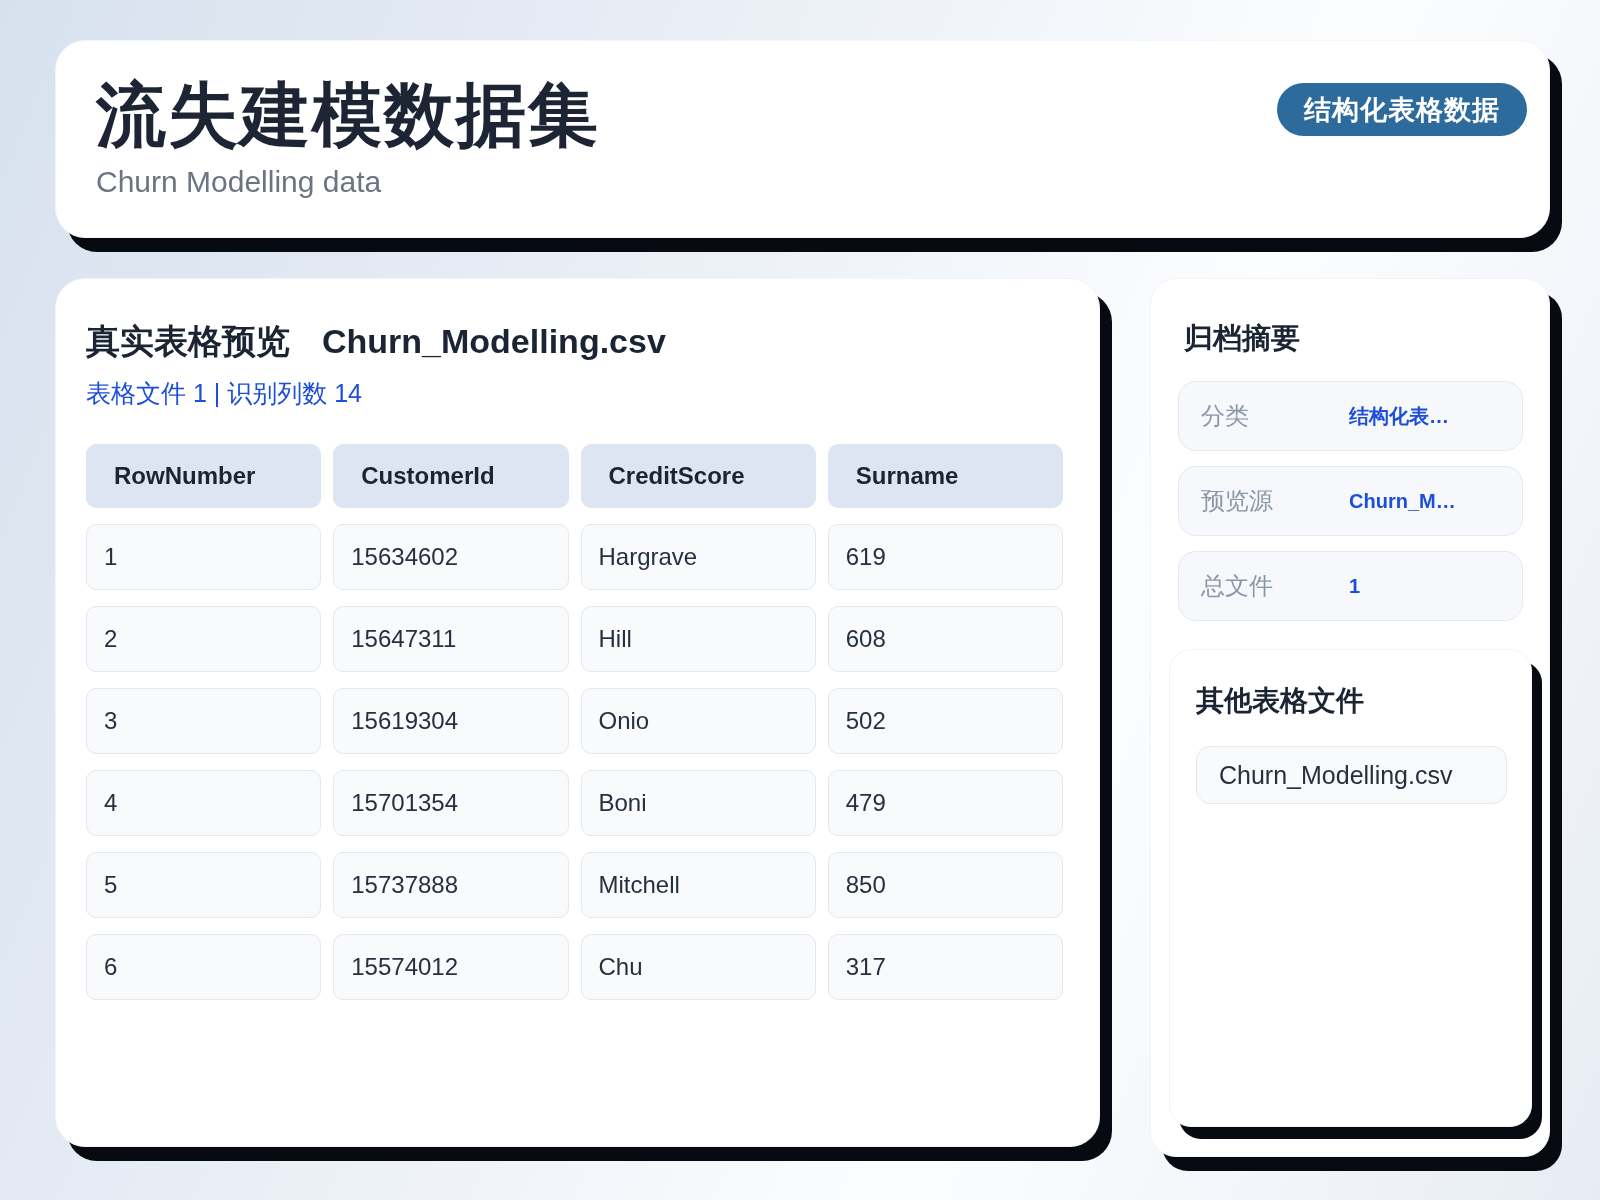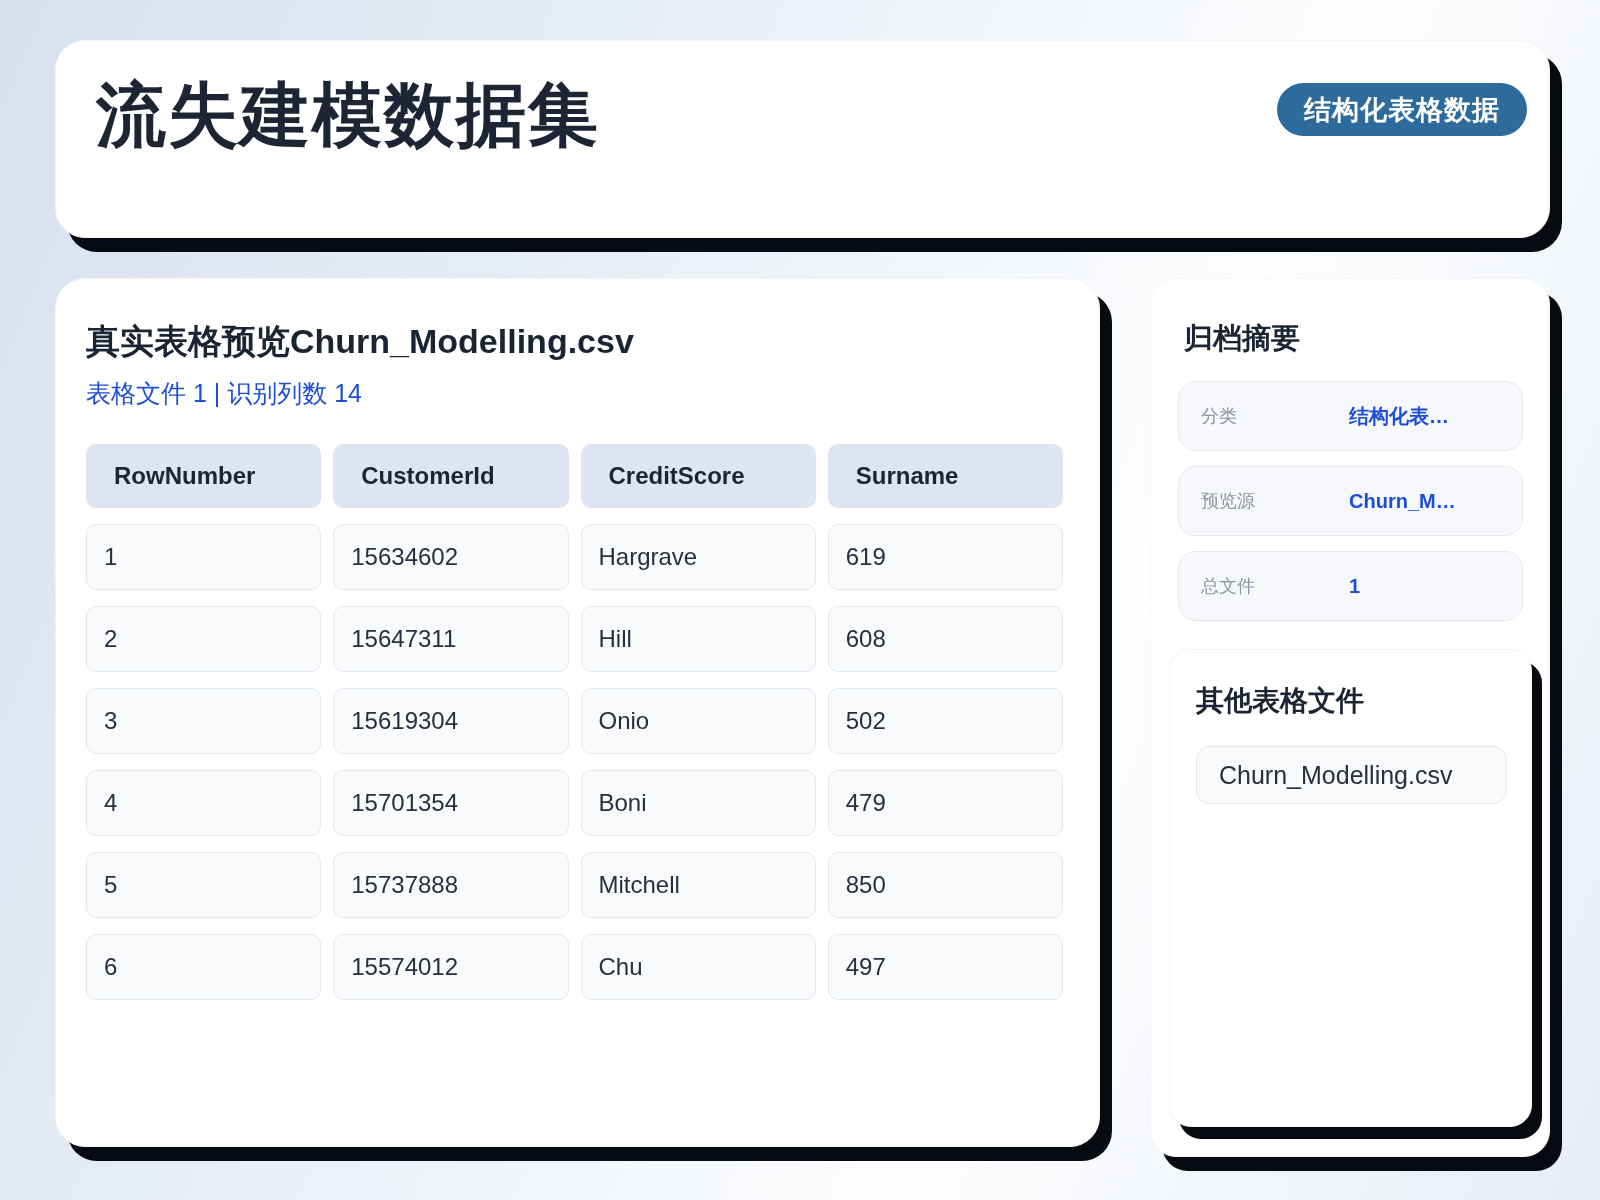--- a/index.html
+++ b/index.html
@@ -41,21 +41,21 @@
 
   
   .content-row { display:flex; gap:50px; margin-top:40px; }
 
   
   .main-card {
     width:1045px; height:869px;
     border-radius:30px;
     padding:40px 36px 0 30px;
   }
-  .preview-head { display:flex; align-items:baseline; }
+  .preview-head { display:flex; align-items:baseline; gap:32px; }
   .preview-title, .preview-filename { font-size:34px; font-weight:800; color:#1b2433; }
   .preview-meta { margin-top:12px; font-size:25px; color:#1d4ed8; }
 
   .data-grid {
     margin-top:34px;
     display:grid;
     grid-template-columns: repeat(4, 1fr);
     column-gap:12px; row-gap:16px;
   }
   .th {
@@ -83,21 +83,21 @@
   .sidebar-title { font-size:29px; font-weight:800; color:#1b2433; padding-left:6px; }
   .stat-list { margin-top:22px; }
   .stat-row {
     height:70px; border-radius:18px;
     background:#f6f8fb;
     border:1px solid #e4e9f0;
     display:flex; align-items:center;
     padding:0 22px;
     margin-bottom:15px;
   }
-  .stat-label { width:148px; flex:none; font-size:18px; color:#8b95a5; }
+  .stat-label { width:148px; flex:none; font-size:24px; color:#8b95a5; }
   .stat-value {
     font-size:20px; font-weight:800; color:#1d4ed8;
     white-space:nowrap; overflow:hidden;
   }
 
   .inner-card {
     margin-top:28px; margin-left:-9px;
     width:363px; height:478px;
     border-radius:22px;
     padding:32px 24px 0 26px;
@@ -115,20 +115,21 @@
     cursor:pointer;
   }
 </style>
 </head>
 <body>
 
 <div class="page">
 
   <section class="card header-card">
     <h1 class="page-title">流失建模数据集</h1>
+    <p class="page-subtitle">Churn Modelling data</p>
     <span class="badge">结构化表格数据</span>
   </section>
 
   <div class="content-row">
 
     <section class="card main-card">
       <div class="preview-head">
         <h2 class="preview-title">真实表格预览</h2>
         <h2 class="preview-filename">Churn_Modelling.csv</h2>
       </div>
@@ -154,21 +155,21 @@
           <div class="td">15701354</div>
           <div class="td">Boni</div>
           <div class="td">479</div>
           <div class="td">5</div>
           <div class="td">15737888</div>
           <div class="td">Mitchell</div>
           <div class="td">850</div>
           <div class="td">6</div>
           <div class="td">15574012</div>
           <div class="td">Chu</div>
-          <div class="td">497</div>
+          <div class="td">317</div>
         </div>
     </section>
 
     <aside class="card sidebar-card">
       <h3 class="sidebar-title">归档摘要</h3>
       <div class="stat-list" id="statList">
           <div class="stat-row">
             <div class="stat-label">分类</div>
             <div class="stat-value">结构化表…</div>
           </div>

